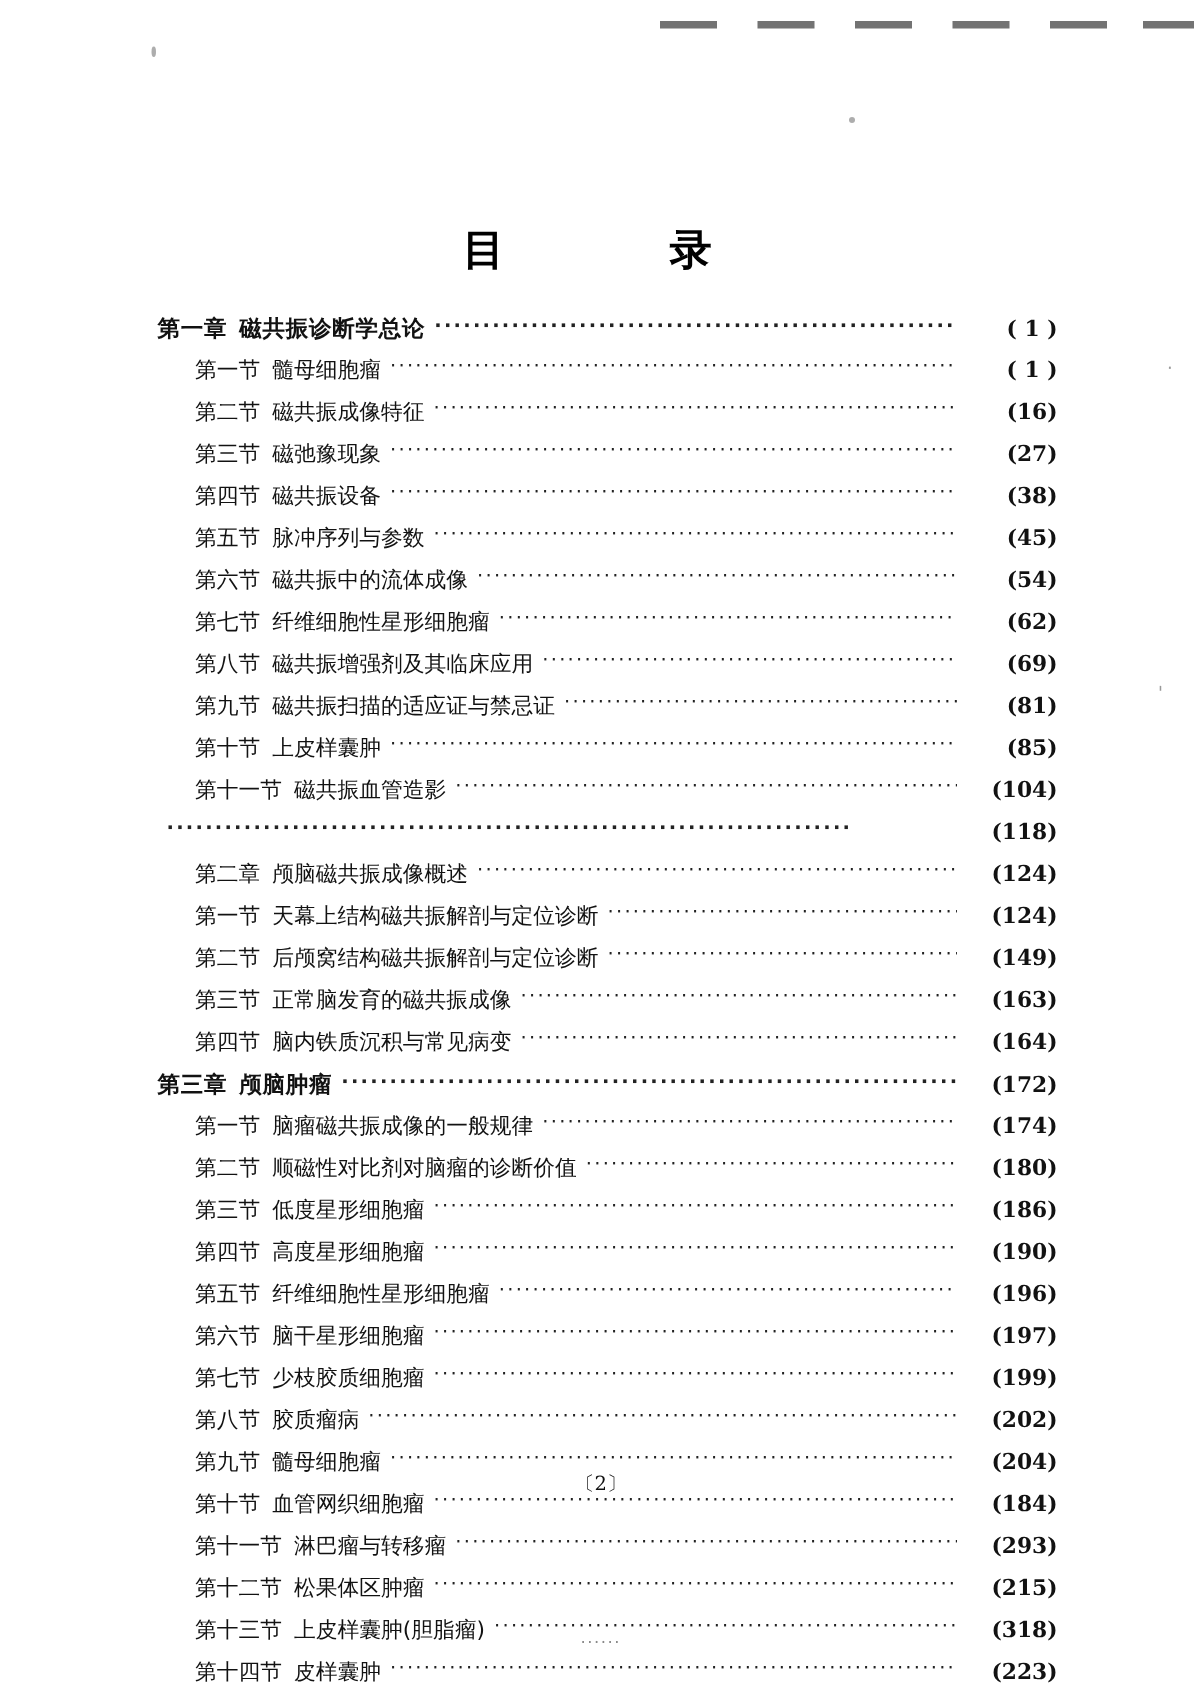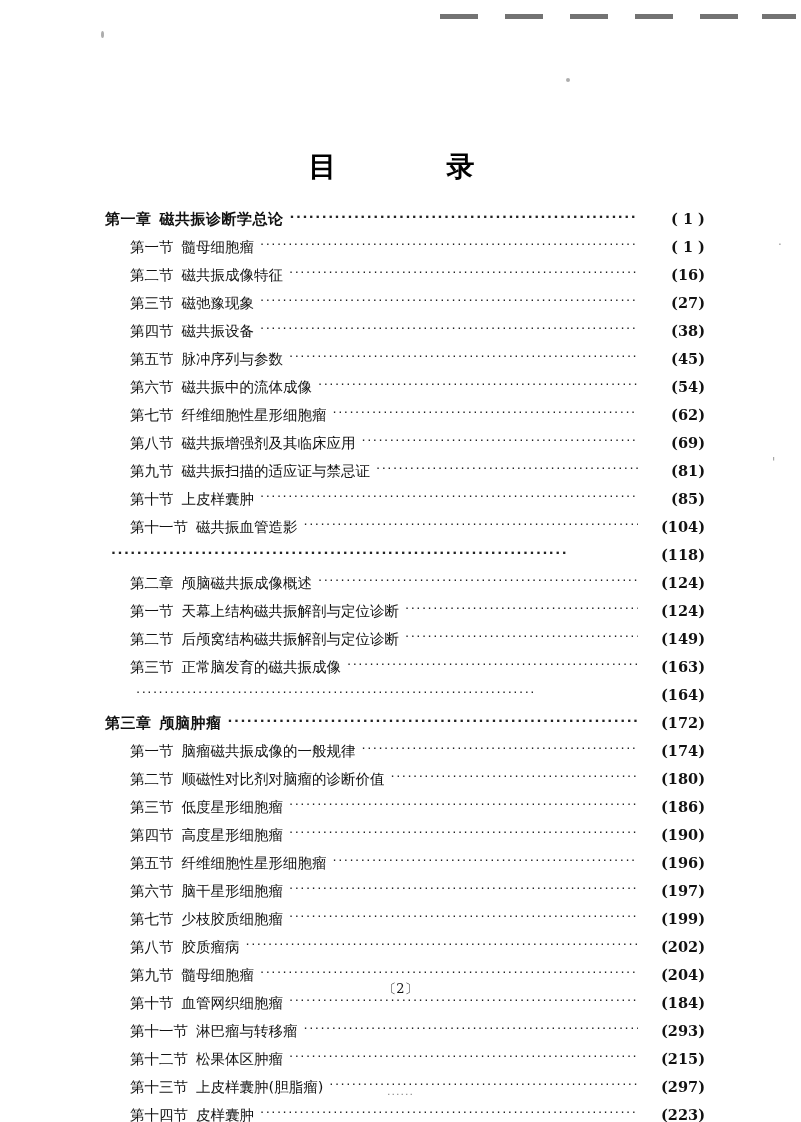--- a/index.html
+++ b/index.html
@@ -245,20 +245,21 @@
       <span class="page-num">(149)</span>
     </div>
 
     <div class="row indent-1">
       <span class="label"><span class="num">第三节</span><span>正常脑发育的磁共振成像</span></span>
       <span class="leader">·······································································</span>
       <span class="page-num">(163)</span>
     </div>
 
     <div class="row indent-1">
+      <span class="label"><span class="num">第四节</span><span>脑内铁质沉积与常见病变</span></span>
       <span class="leader">·······································································</span>
       <span class="page-num">(164)</span>
     </div>
 
     <div class="row chapter indent-0">
       <span class="label"><span class="num">第三章</span><span>颅脑肿瘤</span></span>
       <span class="leader">·······································································</span>
       <span class="page-num">(172)</span>
     </div>
 
@@ -330,21 +331,21 @@
 
     <div class="row indent-1">
       <span class="label"><span class="num">第十二节</span><span>松果体区肿瘤</span></span>
       <span class="leader">·······································································</span>
       <span class="page-num">(215)</span>
     </div>
 
     <div class="row indent-1">
       <span class="label"><span class="num">第十三节</span><span>上皮样囊肿(胆脂瘤)</span></span>
       <span class="leader">·······································································</span>
-      <span class="page-num">(297)</span>
+      <span class="page-num">(318)</span>
     </div>
 
     <div class="row indent-1">
       <span class="label"><span class="num">第十四节</span><span>皮样囊肿</span></span>
       <span class="leader">·······································································</span>
       <span class="page-num">(223)</span>
     </div>
 
   </div>
 

